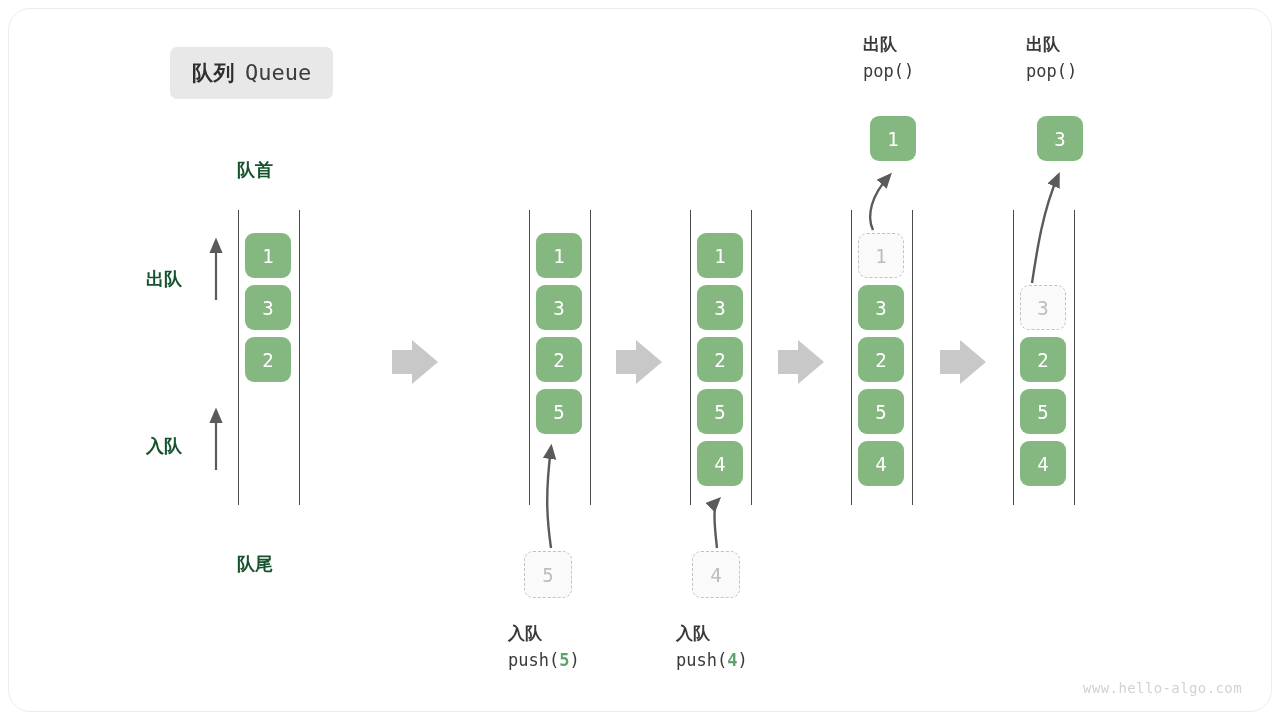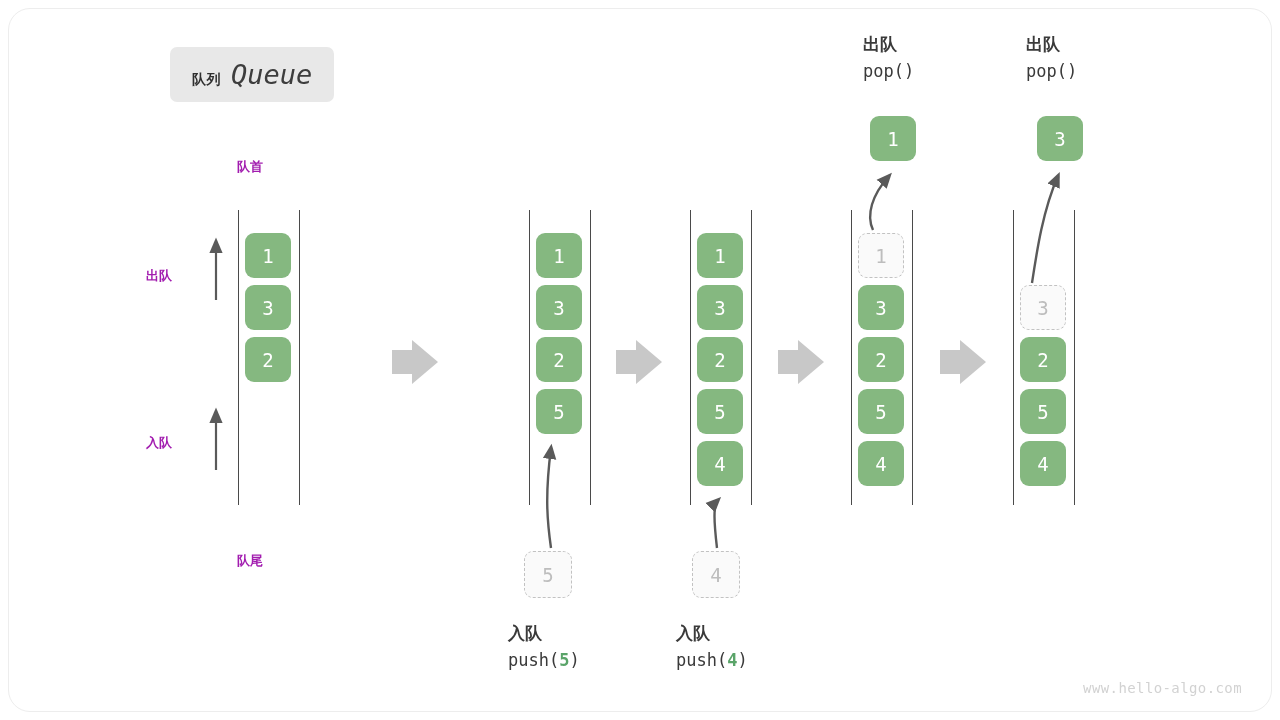--- a/index.html
+++ b/index.html
@@ -26,27 +26,27 @@
   
   .title-badge{
     position:absolute;
     left:170px;top:47px;
     padding:12px 22px;
     background:#e8e8e8;
     border-radius:7px;
     display:flex;align-items:baseline;gap:10px;
     color:#2f2f2f;
   }
-  .title-cn{font-size:14px;font-weight:bold;letter-spacing:.5px;}
-  .title-en{font-family:"DejaVu Sans Mono","Liberation Mono",monospace;font-size:27px;color:#3d3d3d;font-style:italic;}
+  .title-cn{font-size:21px;font-weight:bold;letter-spacing:.5px;}
+  .title-en{font-family:"DejaVu Sans Mono","Liberation Mono",monospace;font-size:22px;color:#3d3d3d;}
 
   
   .lbl-cn{
     position:absolute;
-    font-size:13px;font-weight:bold;color:#a21caf;
+    font-size:18px;font-weight:bold;color:#14532d;
     white-space:nowrap;
   }
   .op-label{
     position:absolute;
     text-align:left;
     line-height:1.55;
     white-space:nowrap;
   }
   .op-label .l1{font-size:17px;font-weight:bold;color:#3a3a3a;font-family:"Liberation Sans","DejaVu Sans",sans-serif;}
   .op-label .l2{

